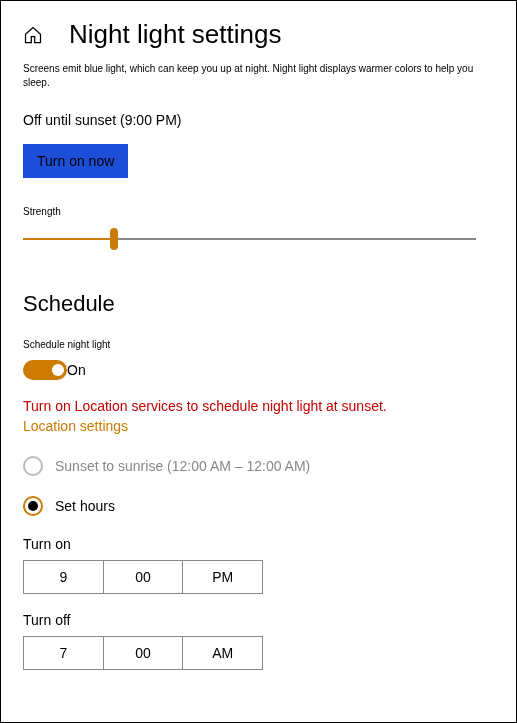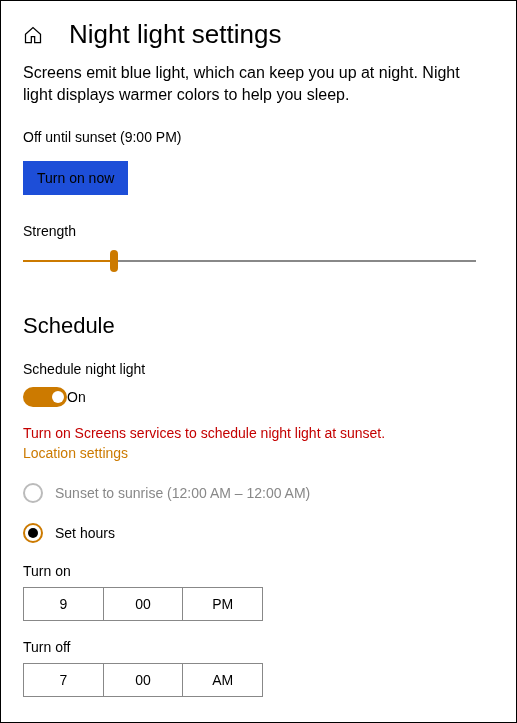--- a/index.html
+++ b/index.html
@@ -10,32 +10,32 @@
       background: #fff;
       width: 517px;
       height: 723px;
       border: 1px solid #000;
       padding: 18px 40px 18px 22px;
       overflow: hidden;
     }
     .header { display: flex; align-items: center; gap: 26px; margin-bottom: 12px; }
     .home-icon svg { display: block; }
     .title { font-size: 26px; font-weight: 400; }
-    .desc { font-size: 16px; line-height: 1.4; margin-bottom: 22px; }
+    .desc { font-size: 10px; line-height: 1.4; margin-bottom: 22px; }
     .status-text { font-size: 14px; margin-bottom: 16px; }
     .btn {
       background: #1d4ed8;
       border: none;
       padding: 9px 14px;
       font-size: 14px;
       font-family: inherit;
       cursor: pointer;
       margin-bottom: 28px;
     }
-    .section-label { font-size: 14px; margin-bottom: 10px; }
+    .section-label { font-size: 10px; margin-bottom: 10px; }
     .slider-wrap { position: relative; height: 24px; margin-bottom: 40px; }
     .slider-track {
       position: absolute;
       top: 50%; left: 0; right: 0;
       height: 2px;
       background: #888;
       transform: translateY(-50%);
     }
     .slider-fill {
       position: absolute;
@@ -143,21 +143,21 @@
 <h2 class="section-title">Schedule</h2>
 
 <div class="section-label">Schedule night light</div>
 <div class="toggle-row">
   <div class="toggle">
     <div class="toggle-knob"></div>
   </div>
   <span class="toggle-label">On</span>
 </div>
 
-<div class="warn">Turn on Screens services to schedule night light at sunset.</div>
+<div class="warn">Turn on Location services to schedule night light at sunset.</div>
 <span class="link">Location settings</span>
 
 <div class="radio-row">
   <div class="radio disabled"></div>
   <span class="radio-label disabled">Sunset to sunrise (12:00 AM – 12:00 AM)</span>
 </div>
 
 <div class="radio-row">
   <div class="radio selected"></div>
   <span class="radio-label">Set hours</span>

